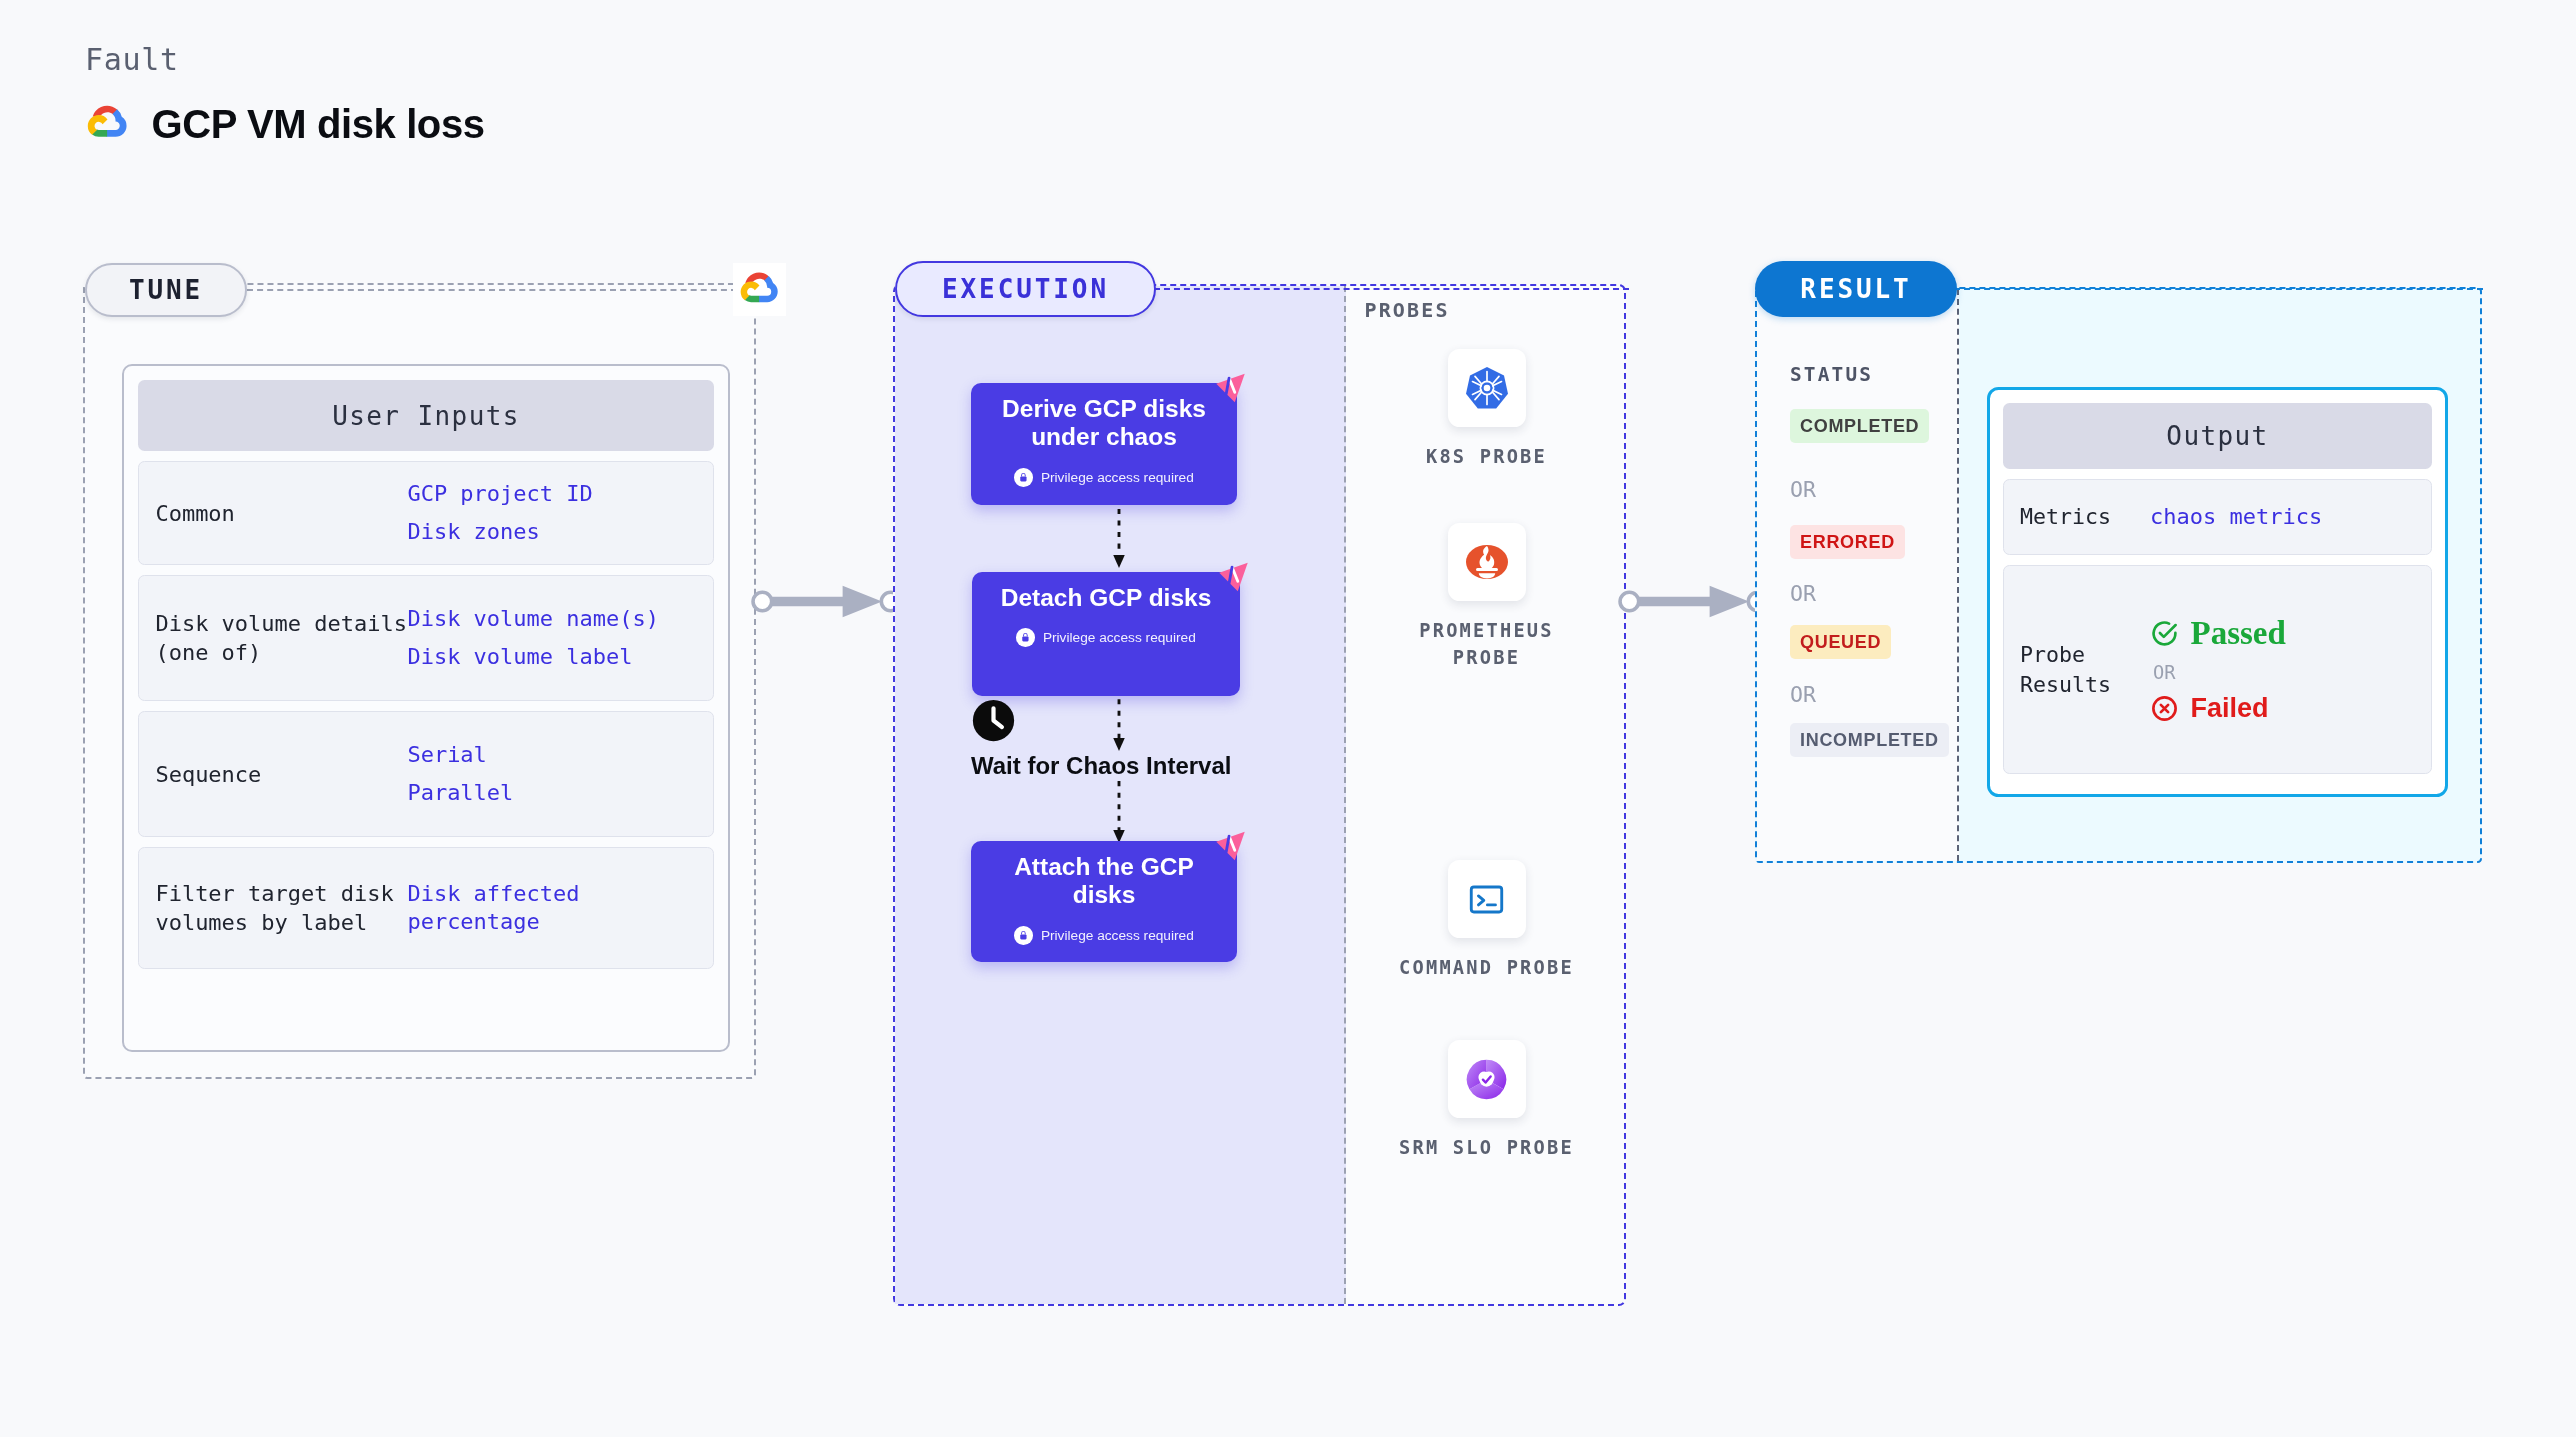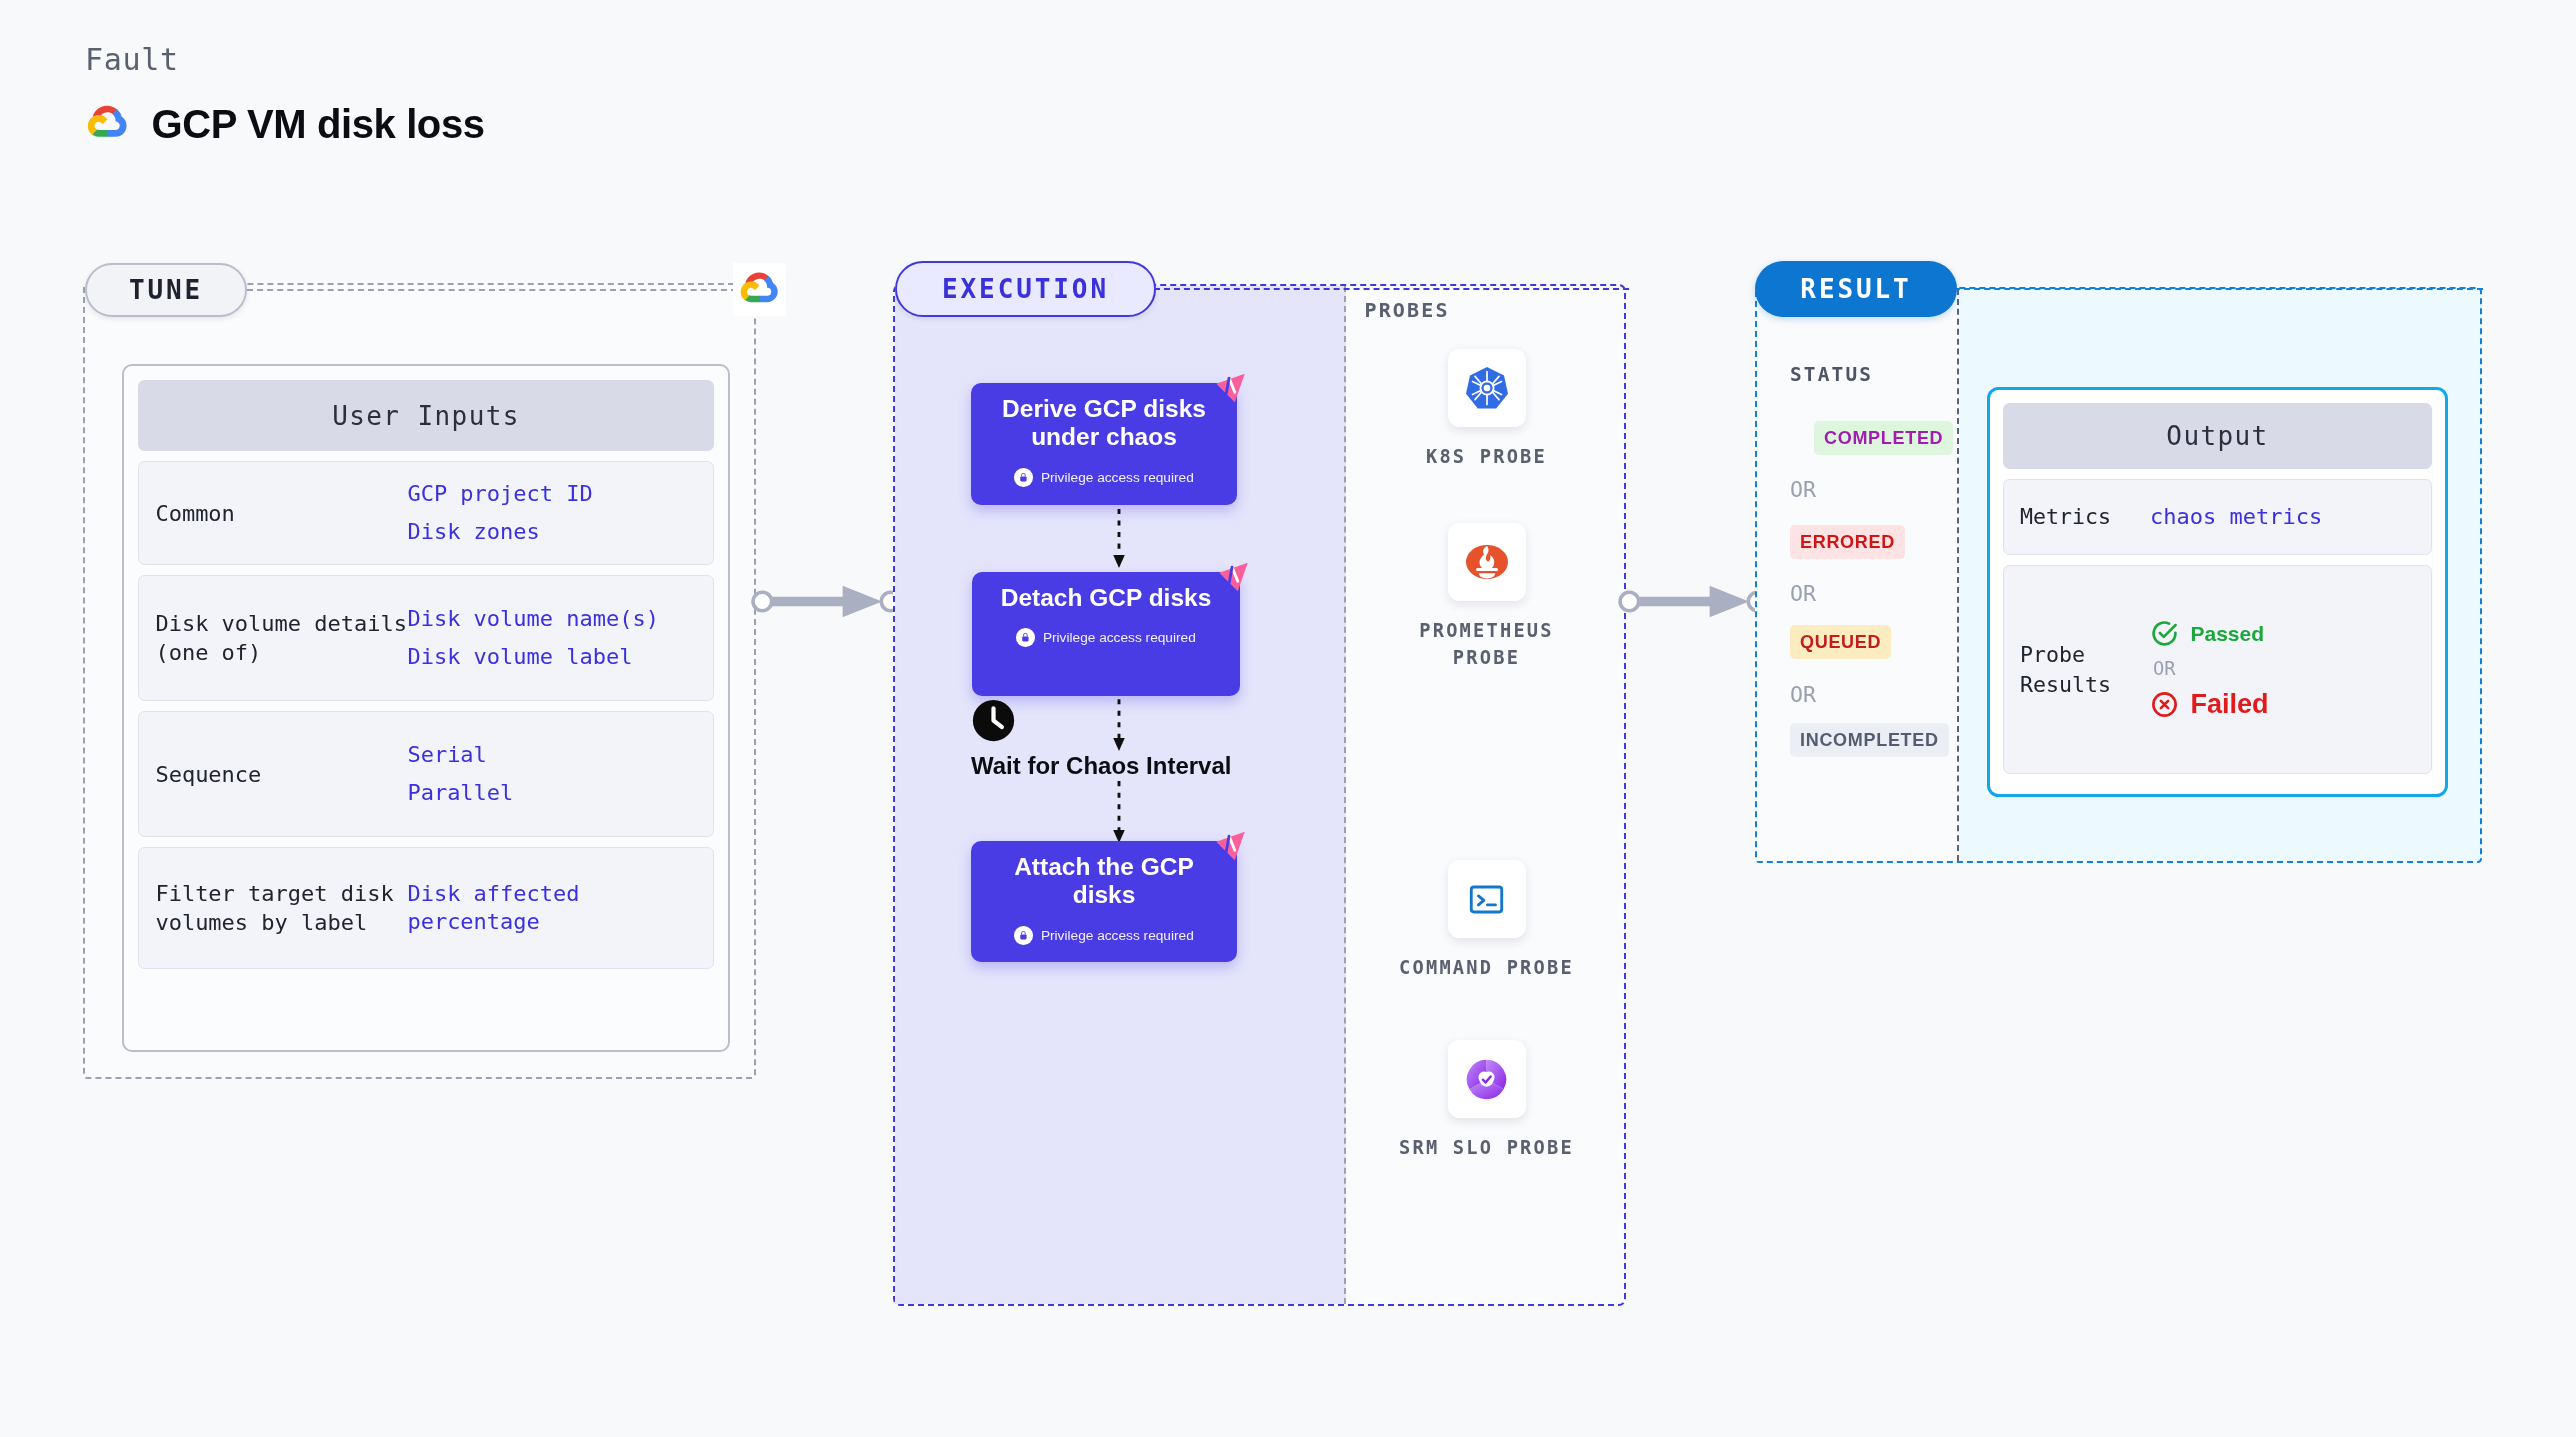--- a/index.html
+++ b/index.html
@@ -139,21 +139,21 @@
   .card-ui .r2 { height: 126px; }
   .card-ui .r3 { height: 122px; }
 
   .card-output .orow { margin-top: 10px; }
   .card-output .orow .row-label { width: 130px; flex: 0 0 130px; font-size: 21.6px; }
   .card-output .ro0 { height: 76px; }
   .card-output .ro1 { height: 209px; }
 
   
   .pr-line { display: flex; align-items: center; gap: 11.5px; }
-  .pr-pass { color: #1aa83a; font-family: Liberation Sans, sans-serif; font-weight: bold; font-size: 21px; }
+  .pr-pass { color: #1aa83a; font-family: Liberation Serif, serif; font-weight: bold; font-size: 33px; }
   .pr-fail { color: #e01b1b; font-family: "Liberation Sans", sans-serif; font-weight: bold; font-size: 27px; }
   .pr-or { color: #9aa0b0; font-size: 18.7px; font-family: "DejaVu Sans Mono", monospace; margin-left: 2.9px; }
 
   
   .flow { position: absolute; left: 893px; top: 284px; width: 451px; height: 1022px; }
   .step {
     position: absolute; left: 78px; width: 266px;
     background: #4a3ce4; border-radius: 10px;
     color: #fff; text-align: center;
     box-shadow: 0 5.8px 13px rgba(74,60,228,.28);
@@ -226,21 +226,21 @@
     position: absolute; left: 35px;
     border-radius: 5px; padding: 6.5px 10px;
     font-family: "Liberation Sans", sans-serif;
     font-weight: bold; font-size: 18px; letter-spacing: 0.7px;
   }
   .status-or {
     position: absolute; left: 35px;
     font-family: "DejaVu Sans Mono", monospace;
     font-size: 21.6px; color: #9aa0b0;
   }
-  .sb0 { top: 134px; background: #ddf6dd; color: #a21caf; margin-left: 24px; }
+  .sb0 { top: 122px; background: #ddf6dd; color: #404040; }
   .so0 { top: 190px; }
   .sb1 { top: 238px; background: #fde3e3; color: #cf1515; }
   .so1 { top: 294px; }
   .sb2 { top: 338px; background: #fcecbf; color: #c21d1d; }
   .so2 { top: 395px; }
   .sb3 { top: 436px; background: #eceef5; color: #555c70; }
 
   
   .conn { position: absolute; height: 43px; }
 </style>

